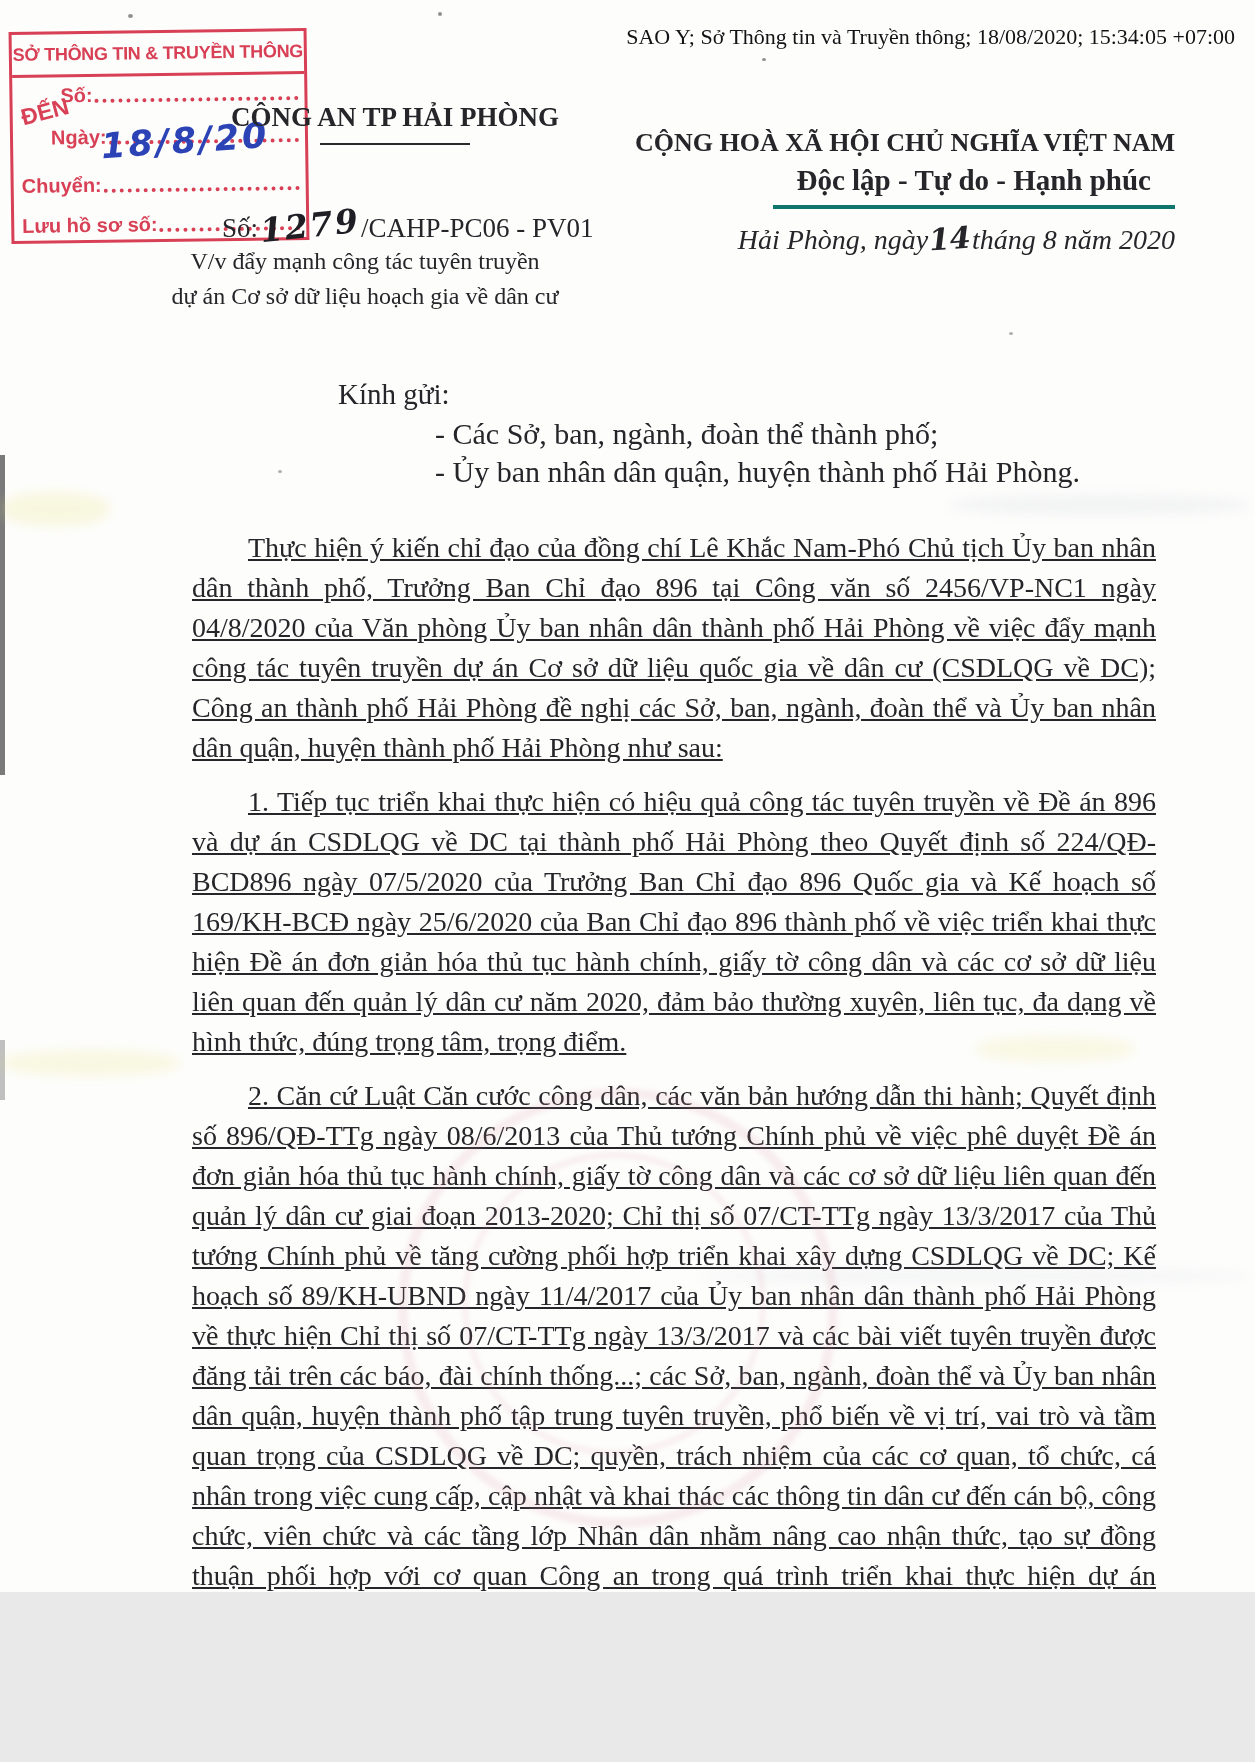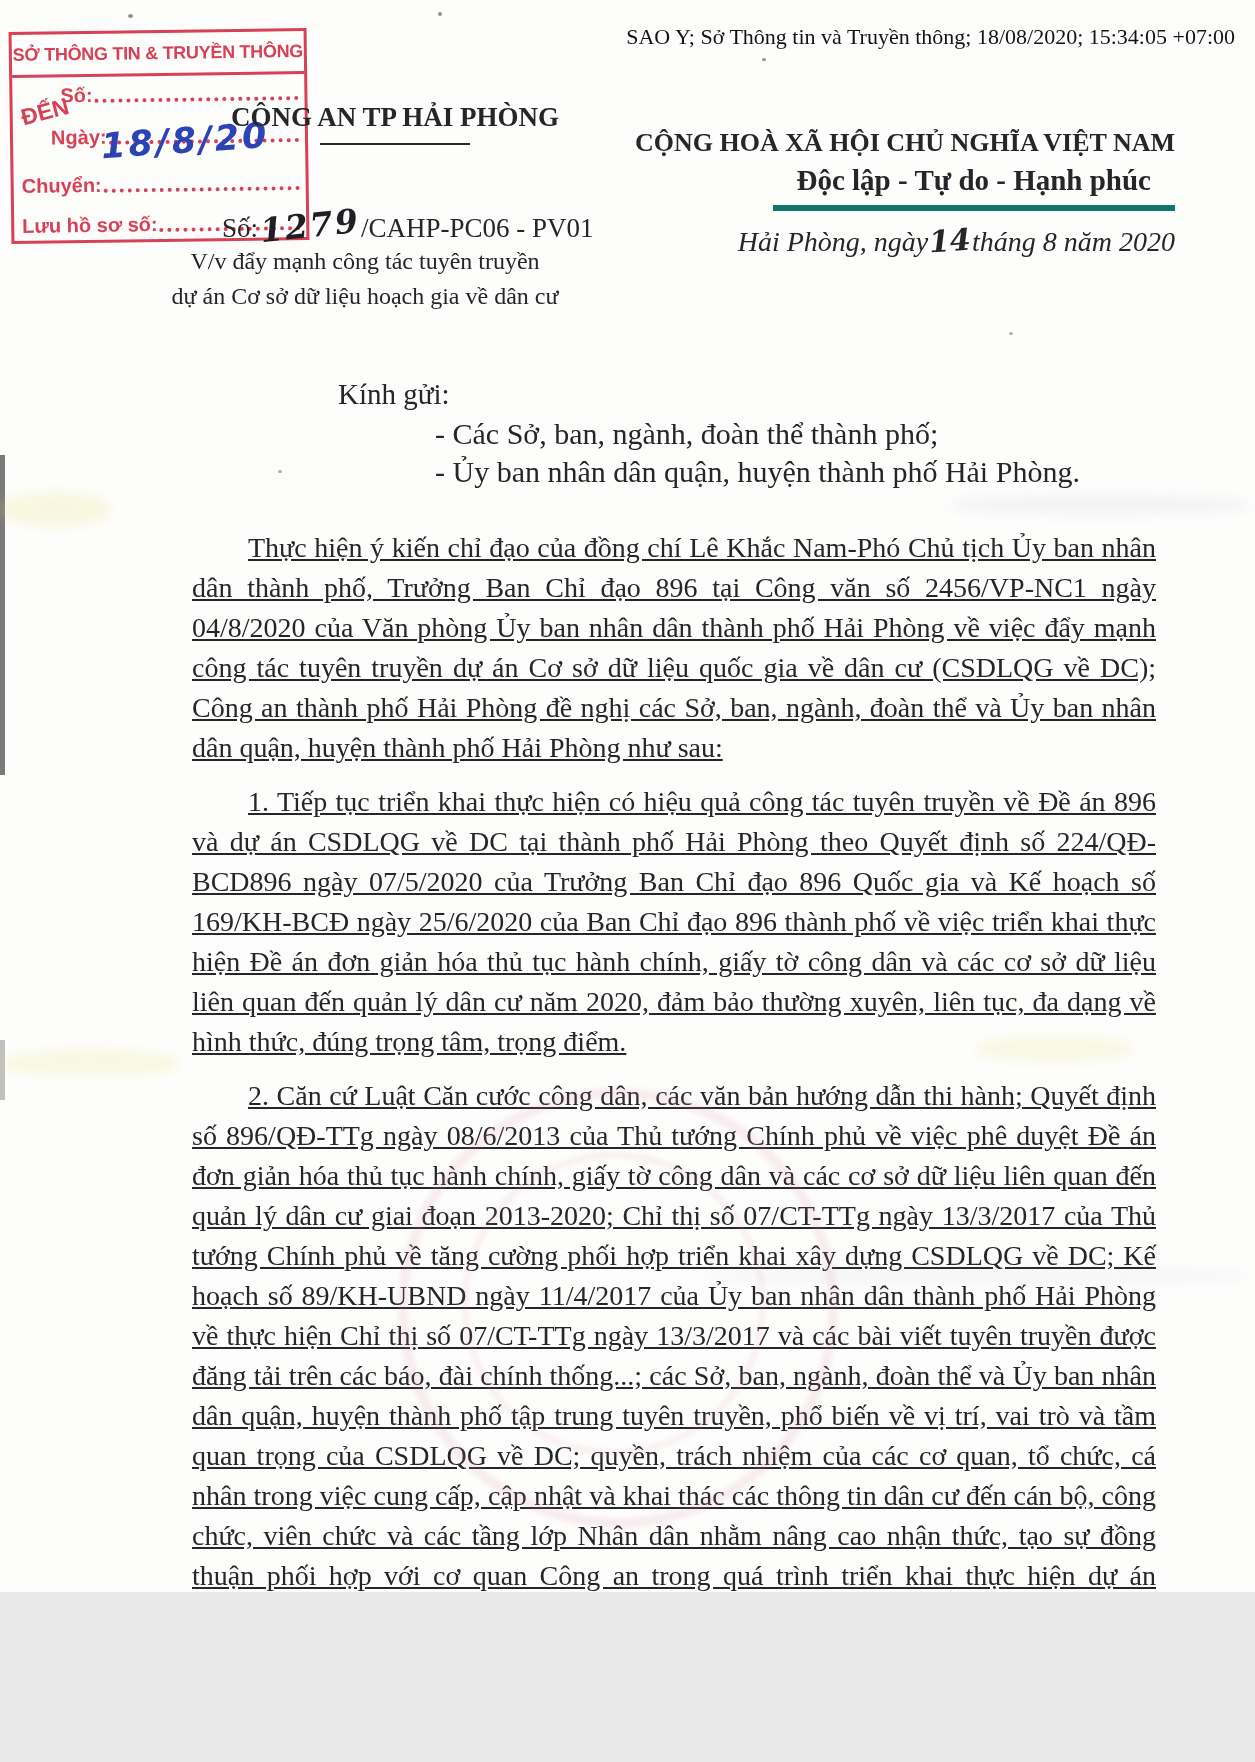--- a/index.html
+++ b/index.html
@@ -87,21 +87,21 @@
   }
   
   .national{
     position:absolute;left:600px;top:106px;width:575px;
     text-align:right;
     margin-top:22px;
   }
   .national-line1{font-size:26px;font-weight:bold;white-space:nowrap;}
   .national-motto{
     display:inline-block;font-size:29px;font-weight:bold;
-    border-bottom:6px solid #0f766e;padding:0 24px 8px;
+    border-bottom:4px solid #0f766e;padding:0 24px 8px;
     margin-top:6px;white-space:nowrap;
   }
   .place-date{font-size:28px;font-style:italic;margin-top:12px;white-space:nowrap;}
   .hw-date{
     display:inline-block;
     font-family:"DejaVu Serif", serif;
     font-style:italic;font-weight:600;
     font-size:30px;transform:rotate(-4deg);
     margin:0 1px;
   }

